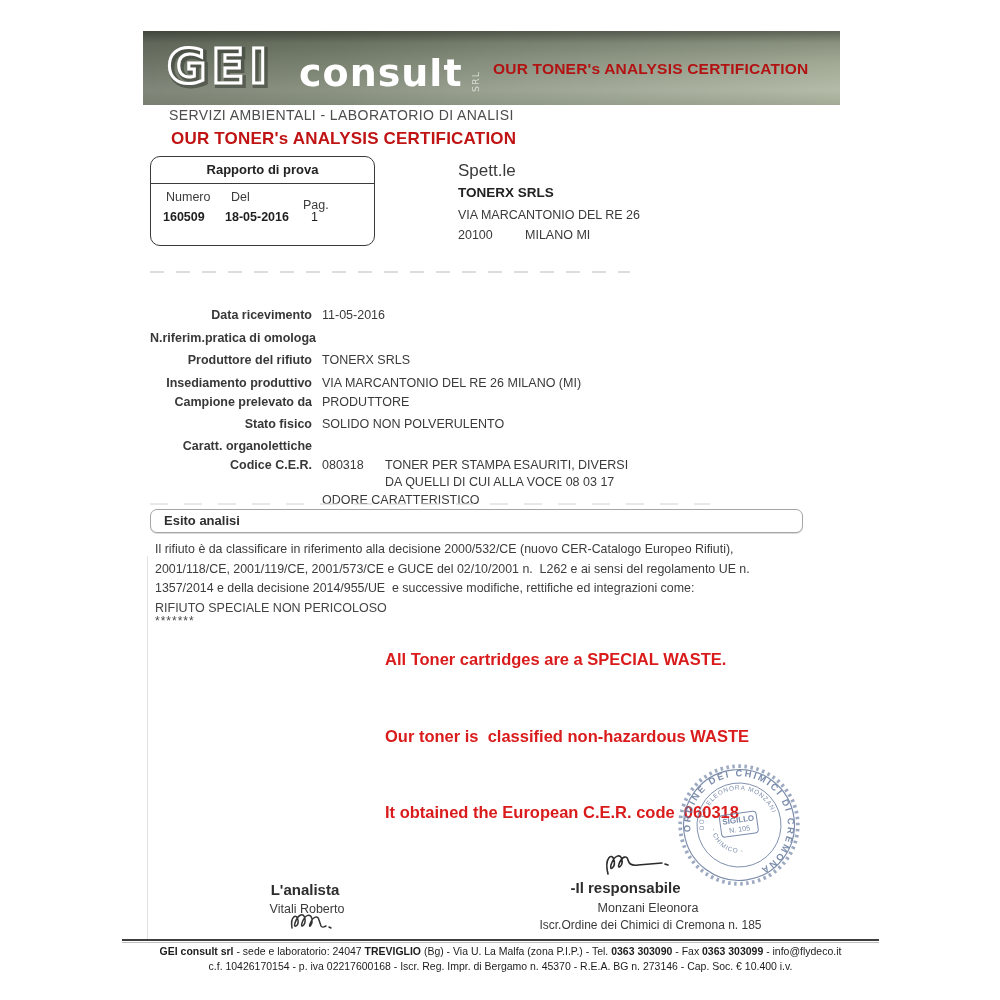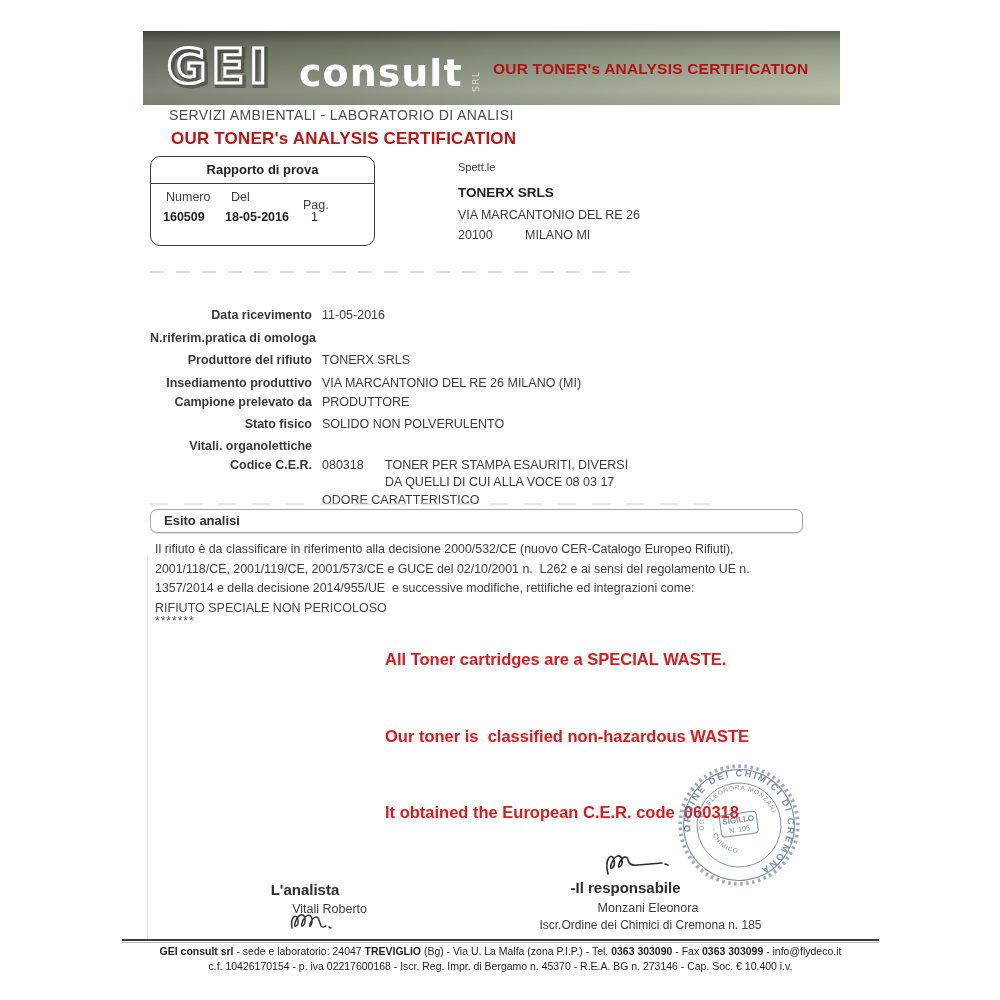--- a/index.html
+++ b/index.html
@@ -95,21 +95,21 @@
     <div class="report-title">Rapporto di prova</div>
     <div class="report-divider"></div>
     <span class="rb-lab" style="left:15px;top:33px;">Numero</span>
     <span class="rb-lab" style="left:80px;top:33px;">Del</span>
     <span class="rb-lab" style="left:152px;top:41px;">Pag.</span>
     <span class="rb-val" style="left:12px;top:53px;">160509</span>
     <span class="rb-val" style="left:74px;top:53px;">18-05-2016</span>
     <span class="rb-val" style="left:160px;top:53px;font-weight:normal;">1</span>
   </div>
 
-  <div class="rc" style="top:161px;font-size:11px;">Spett.le</div>
+  <div class="rc" style="top:161px;font-size:17px;">Spett.le</div>
   <div class="rc" style="top:185px;font-weight:bold;font-size:13.5px;color:#222;">TONERX SRLS</div>
   <div class="rc" style="top:208px;">VIA MARCANTONIO DEL RE 26</div>
   <div class="rc" style="top:228px;">20100</div>
   <div class="rc" style="top:228px;left:525px;">MILANO MI</div>
 
   <div class="artifact-h1"></div>
 
 
   <div class="flabel" style="top:308px;">Data ricevimento</div>
   <div class="fvalue" style="top:308px;">11-05-2016</div>
@@ -122,21 +122,21 @@
 
   <div class="flabel" style="top:376px;">Insediamento produttivo</div>
   <div class="fvalue" style="top:376px;">VIA MARCANTONIO DEL RE 26 MILANO (MI)</div>
 
   <div class="flabel" style="top:395px;">Campione prelevato da</div>
   <div class="fvalue" style="top:395px;">PRODUTTORE</div>
 
   <div class="flabel" style="top:417px;">Stato fisico</div>
   <div class="fvalue" style="top:417px;">SOLIDO NON POLVERULENTO</div>
 
-  <div class="flabel" style="top:439px;">Vitali. organolettiche</div>
+  <div class="flabel" style="top:439px;">Caratt. organolettiche</div>
   <div class="fvalue" style="top:457px;margin-top:36px;">ODORE CARATTERISTICO</div>
 
   <div class="flabel" style="top:458px;">Codice C.E.R.</div>
   <div class="fvalue" style="top:458px;">080318</div>
   <div class="fvalue" style="top:458px;left:385px;">TONER PER STAMPA ESAURITI, DIVERSI</div>
   <div class="fvalue" style="top:475px;left:385px;">DA QUELLI DI CUI ALLA VOCE 08 03 17</div>
 
   <div class="artifact-h2"></div>
 
   <div class="section-box" style="top:509px;">
@@ -182,21 +182,21 @@
   </svg>
 
   <svg style="position:absolute;left:598px;top:848px;" width="80" height="34" viewBox="0 0 80 34">
     <path d="M10,26 C6,10 14,4 16,12 C18,19 11,24 13,17 C16,7 23,5 24,12 C25,18 19,22 21,16 C24,8 29,7 30,12 C31,16 34,18 40,17 L64,15 M67,16 l3,1" fill="none" stroke="#2b2b2b" stroke-width="1.6" stroke-linecap="round"></path>
   </svg>
   <div class="sig-label" style="left:563px;top:879px;width:125px;">-Il responsabile</div>
   <div class="sig-name" style="left:568px;top:901px;width:160px;">Monzani Eleonora</div>
   <div class="sig-reg" style="left:528px;top:918px;width:245px;">Iscr.Ordine dei Chimici di Cremona n. 185</div>
 
   <div class="sig-label" style="left:250px;top:881px;width:110px;">L'analista</div>
-  <div class="sig-name" style="left:247px;top:902px;width:120px;text-align:right;">Vitali Roberto</div>
+  <div class="sig-name" style="left:247px;top:902px;width:120px;">Vitali Roberto</div>
   <svg style="position:absolute;left:288px;top:908px;" width="62" height="26" viewBox="0 0 62 26">
     <path d="M4,20 C2,8 9,5 10,12 C11,18 5,21 7,15 C10,6 16,4 17,11 C18,17 12,21 14,15 C17,6 23,5 24,11 C25,17 20,21 22,16 C25,8 30,7 31,12 L33,18 C34,20 36,19 38,18 M41,19 l2,1" fill="none" stroke="#333333" stroke-width="1.5" stroke-linecap="round"></path>
   </svg>
 
   <div class="footer-rule"></div>
   <div class="footer-rule2"></div>
   <div class="footer-line" style="top:945px;"><b>GEI consult srl</b><span> - sede e laboratorio: 24047 </span><b>TREVIGLIO</b><span> (Bg) - Via U. La Malfa (zona P.I.P.) - Tel. </span><b>0363 303090</b><span> - Fax </span><b>0363 303099</b><span> - info@flydeco.it</span></div>
   <div class="footer-line" style="top:960px;">c.f. 10426170154 - p. iva 02217600168 - Iscr. Reg. Impr. di Bergamo n. 45370 - R.E.A. BG n. 273146 - Cap. Soc. € 10.400 i.v.</div>
 
 </div>

